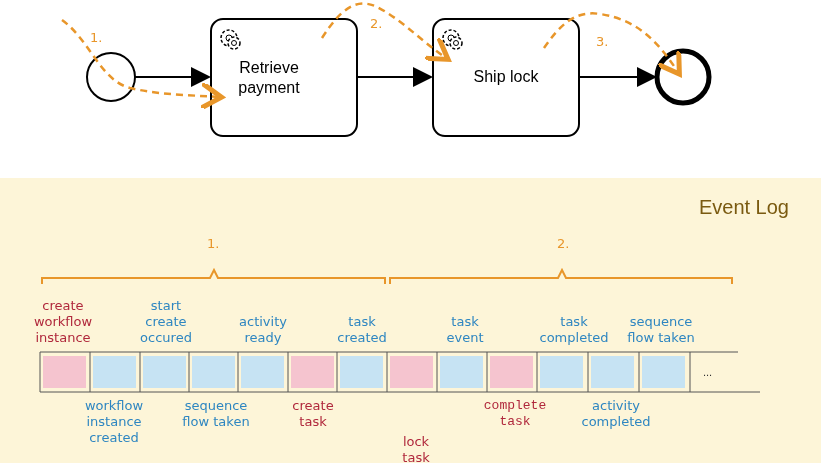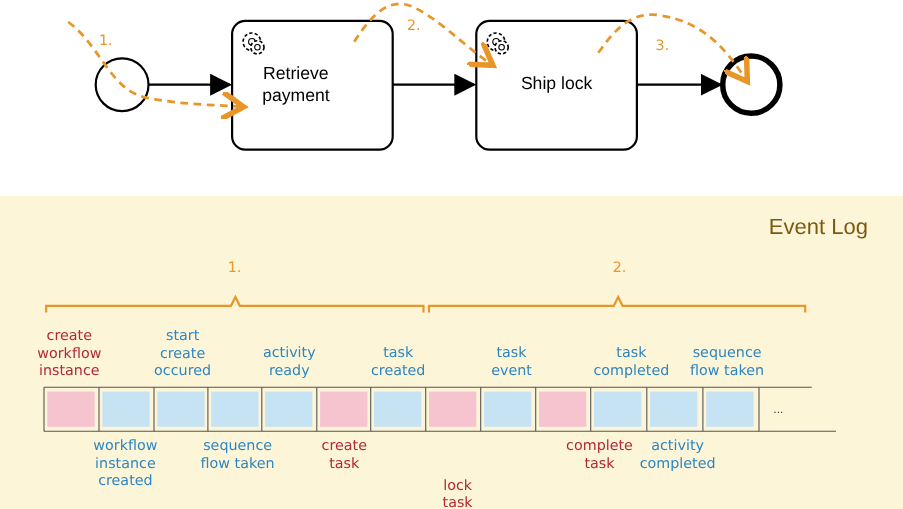--- a/index.html
+++ b/index.html
@@ -156,21 +156,21 @@
       <div>flow taken</div>
     </div>
     <div class="hand red" style="left: 313px; top: 398px;">
       <div>create</div>
       <div>task</div>
     </div>
     <div class="hand red" style="left: 416px; top: 398px; margin-top: 36px;">
       <div>lock</div>
       <div>task</div>
     </div>
-    <div class="hand red" style="left: 545px; top: 398px;">
+    <div class="hand red" style="left: 515px; top: 398px; font-family: Liberation Mono, monospace;">
       <div>complete</div>
       <div>task</div>
     </div>
     <div class="hand blue" style="left: 616px; top: 398px;">
       <div>activity</div>
       <div>completed</div>
     </div>
   </div>
 
 </body></html>

